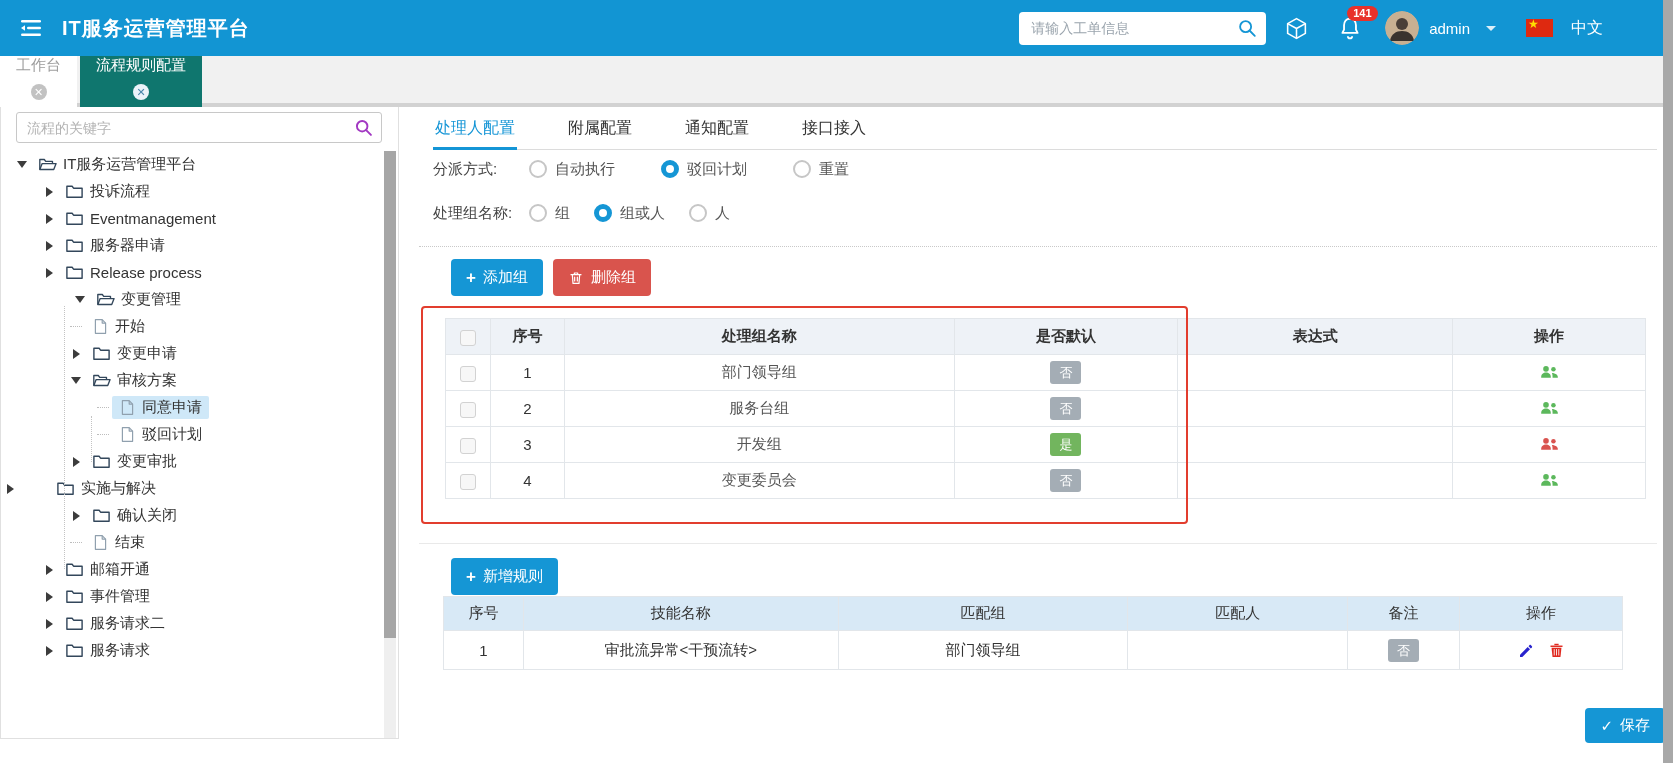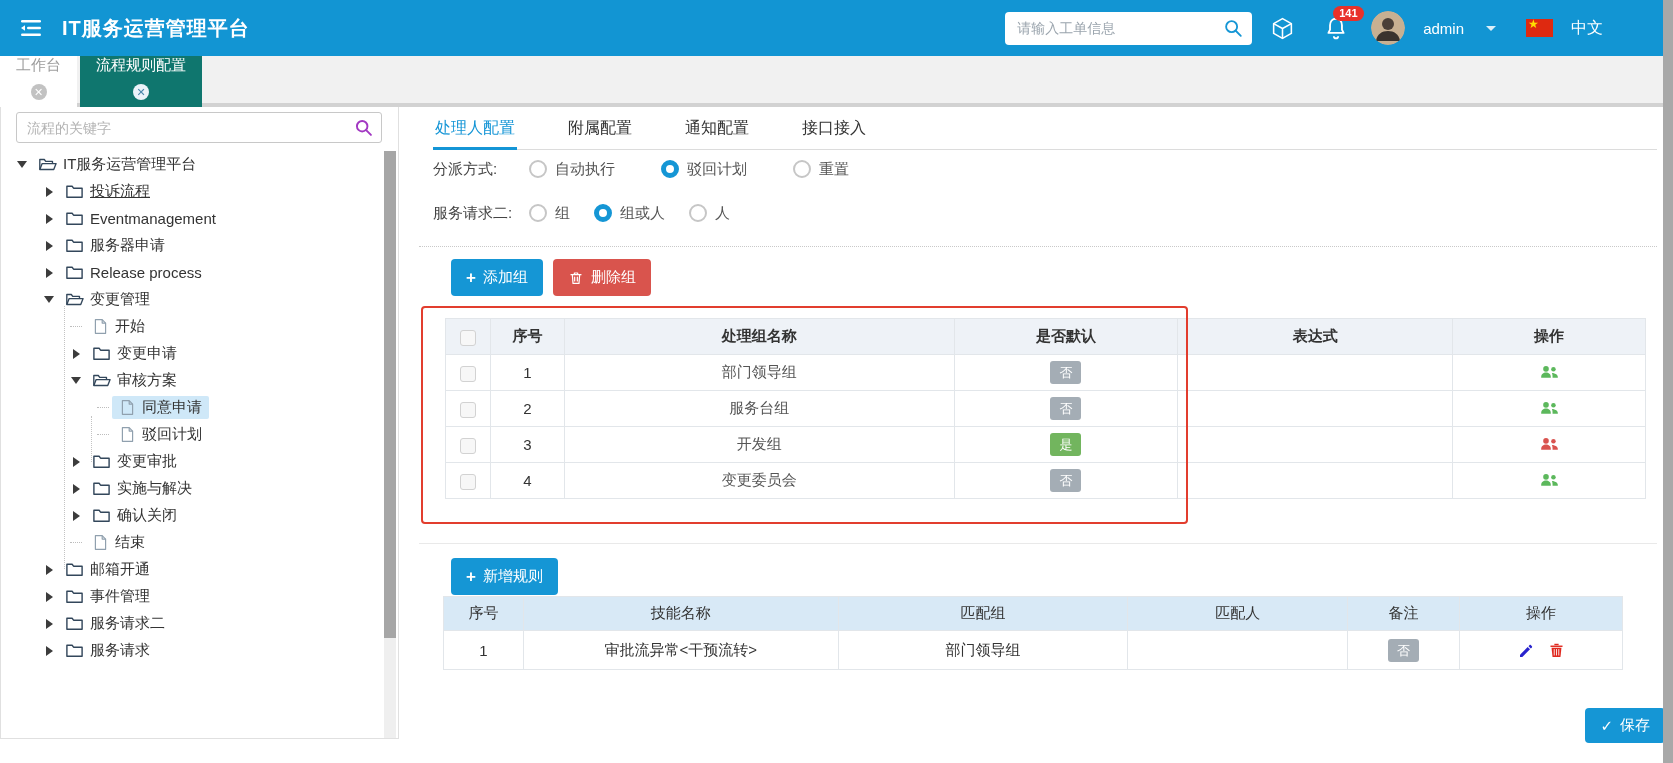--- a/index.html
+++ b/index.html
@@ -13,21 +13,21 @@
   .hdr-right { margin-left:auto; display:flex; align-items:center; margin-right:52px; }
   .hdr-search { position:relative; width:247px; height:33px; }
   .hdr-search input { width:100%; height:100%; border:none; border-radius:4px; padding:0 40px 0 12px; font-size:14px; color:#333; outline:none; }
   .hdr-search input::placeholder { color:#9aa4ad; }
   .hdr-search .mag { position:absolute; right:8px; top:5px; color:#1596d5; }
   .cube-icon { margin-left:18px; display:flex; cursor:pointer; }
   .bell-wrap { margin-left:28px; position:relative; display:flex; cursor:pointer;align-items:center; }
   .count-badge { position:absolute; top:-9px; left:10px; background:#e8312a; color:#fff; font-size:11px; font-weight:700;
                  border-radius:9px; padding:2px 6px; line-height:1; }
   .avatar { margin-left:22px; width:34px; height:34px; border-radius:50%; overflow:hidden; flex-shrink:0; cursor:pointer; }
-  .admin-name { margin-left:18px; color:#fff; font-size:15px; display:flex; align-items:center; gap:22px; cursor:pointer; }
+  .admin-name { margin-left:10px; color:#fff; font-size:15px; display:flex; align-items:center; gap:16px; cursor:pointer; }
   .caret-down { width:0; height:0; border-left:5px solid transparent; border-right:5px solid transparent; border-top:5px solid rgba(255,255,255,.85); }
   .flag { margin-left:30px; width:27px; height:18px; background:#de2910; position:relative; cursor:pointer; }
   .flag .star { position:absolute; left:2px; top:-2px; color:#ffde00; font-size:12px; }
   .lang { margin-left:18px; color:#fff; font-size:16px; cursor:pointer; }
 
   
   .tabstrip { height:51px; background:#f1f1f1; border-bottom:4px solid #d2d2d2; display:flex; }
   .wtab { height:51px; margin-bottom:-4px; padding:0 16px; display:flex; align-items:center; gap:9px;
           font-size:15px; background:#fff; color:#9d9d9d; cursor:pointer; margin-right:3px;flex-direction:column; }
   .wtab.active { background:#0f766e; color:#fff; }
@@ -200,21 +200,21 @@
         <span class="node-icon">
               <svg viewBox="0 0 21 20" width="19" height="19" fill="none" stroke="#33475b" stroke-width="1.5" stroke-linejoin="round">
                 <path d="M2 15.5V4.5h5l1.5 2H16V9"></path>
                 <path d="M2 15.5L4.6 9H20l-2.6 6.5z"></path>
               </svg>
             </span>
         <span class="node-label">IT服务运营管理平台</span>
       </span>
     </div>
 
-    <div class="tree-item" style="padding-left: 39px; text-decoration: underline;">
+    <div class="tree-item" style="padding-left: 39px;">
       <span class="arrow-slot">
             <i class="arr-right"></i>
           </span>
       <span class="node-body">
         <span class="node-icon">
               <svg viewBox="0 0 20 20" width="19" height="19" fill="none" stroke="#33475b" stroke-width="1.5" stroke-linejoin="round">
                 <path d="M2 16V4.5h5.5L9 6.5h9V16z"></path>
               </svg>
             </span>
         <span class="node-label">投诉流程</span>
@@ -256,21 +256,21 @@
       <span class="node-body">
         <span class="node-icon">
               <svg viewBox="0 0 20 20" width="19" height="19" fill="none" stroke="#33475b" stroke-width="1.5" stroke-linejoin="round">
                 <path d="M2 16V4.5h5.5L9 6.5h9V16z"></path>
               </svg>
             </span>
         <span class="node-label">Release process</span>
       </span>
     </div>
 
-    <div class="tree-item" style="padding-left: 39px;">
+    <div class="tree-item" style="padding-left: 62px; margin-left: 8px;">
       <span class="arrow-slot">
             <i class="arr-down"></i>
           </span>
       <span class="node-body">
         <span class="node-icon">
               <svg viewBox="0 0 21 20" width="19" height="19" fill="none" stroke="#33475b" stroke-width="1.5" stroke-linejoin="round">
                 <path d="M2 15.5V4.5h5l1.5 2H16V9"></path>
                 <path d="M2 15.5L4.6 9H20l-2.6 6.5z"></path>
               </svg>
             </span>
@@ -354,21 +354,21 @@
       <span class="node-body">
         <span class="node-icon">
               <svg viewBox="0 0 20 20" width="19" height="19" fill="none" stroke="#33475b" stroke-width="1.5" stroke-linejoin="round">
                 <path d="M2 16V4.5h5.5L9 6.5h9V16z"></path>
               </svg>
             </span>
         <span class="node-label">变更审批</span>
       </span>
     </div>
 
-    <div class="tree-item" style="padding-left: 66px;">
+    <div class="tree-item" style=" gap: 30px;">
       <span class="arrow-slot">
             <i class="arr-right"></i>
           </span>
       <span class="node-body">
         <span class="node-icon">
               <svg viewBox="0 0 20 20" width="19" height="19" fill="none" stroke="#33475b" stroke-width="1.5" stroke-linejoin="round">
                 <path d="M2 16V4.5h5.5L9 6.5h9V16z"></path>
               </svg>
             </span>
         <span class="node-label">实施与解决</span>
@@ -484,21 +484,21 @@
             <span class="radio checked"></span>
             <span>驳回计划</span>
           </span>
           <span class="radio-opt">
             <span class="radio"></span>
             <span>重置</span>
           </span>
         </span>
     </div>
     <div class="form-row" style="top:88px;">
-      <span class="form-label">服务请求二:</span>
+      <span class="form-label">处理组名称:</span>
       <span class="radio-opts" style="gap:24px;">
           <span class="radio-opt">
             <span class="radio"></span>
             <span>组</span>
           </span>
           <span class="radio-opt">
             <span class="radio checked"></span>
             <span>组或人</span>
           </span>
           <span class="radio-opt">

